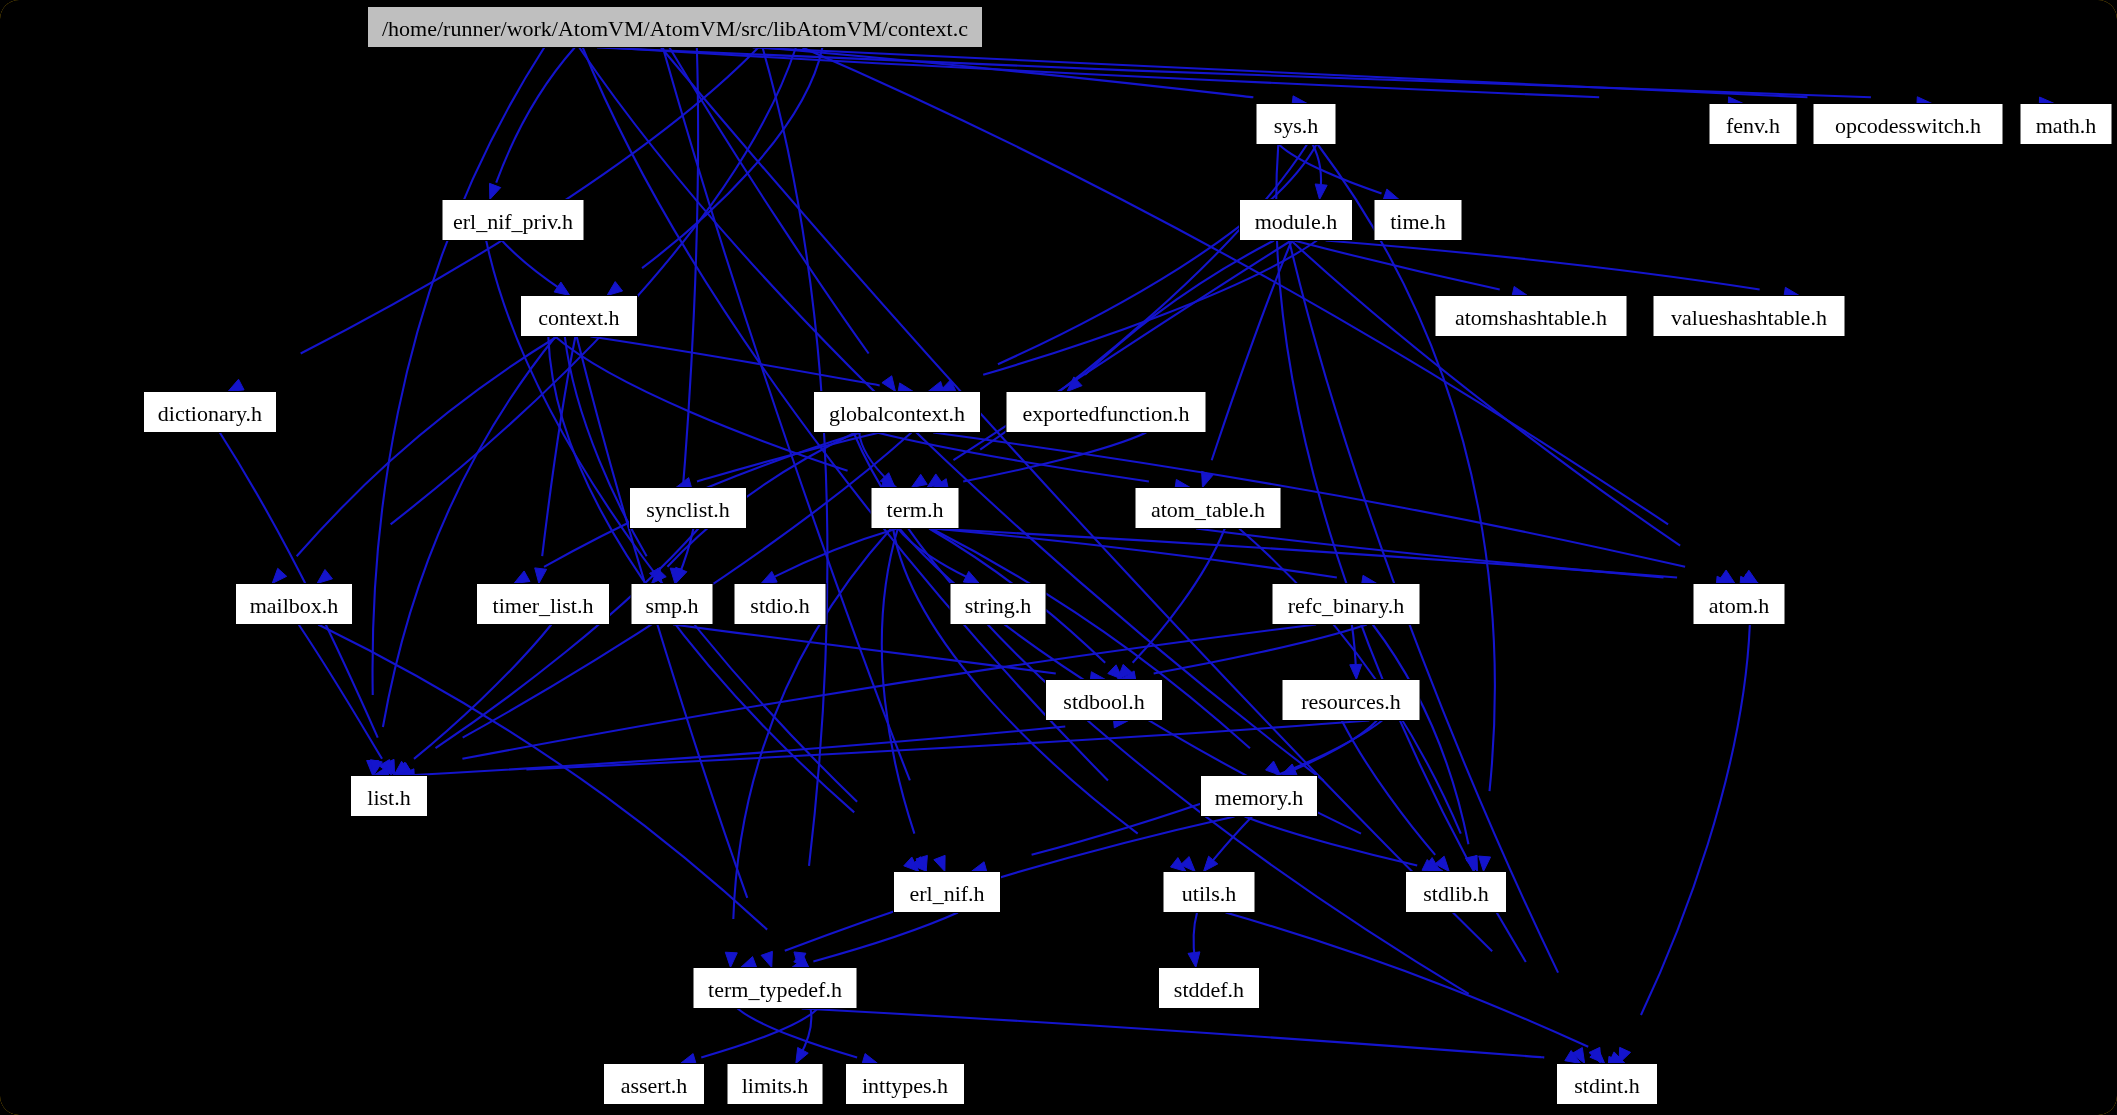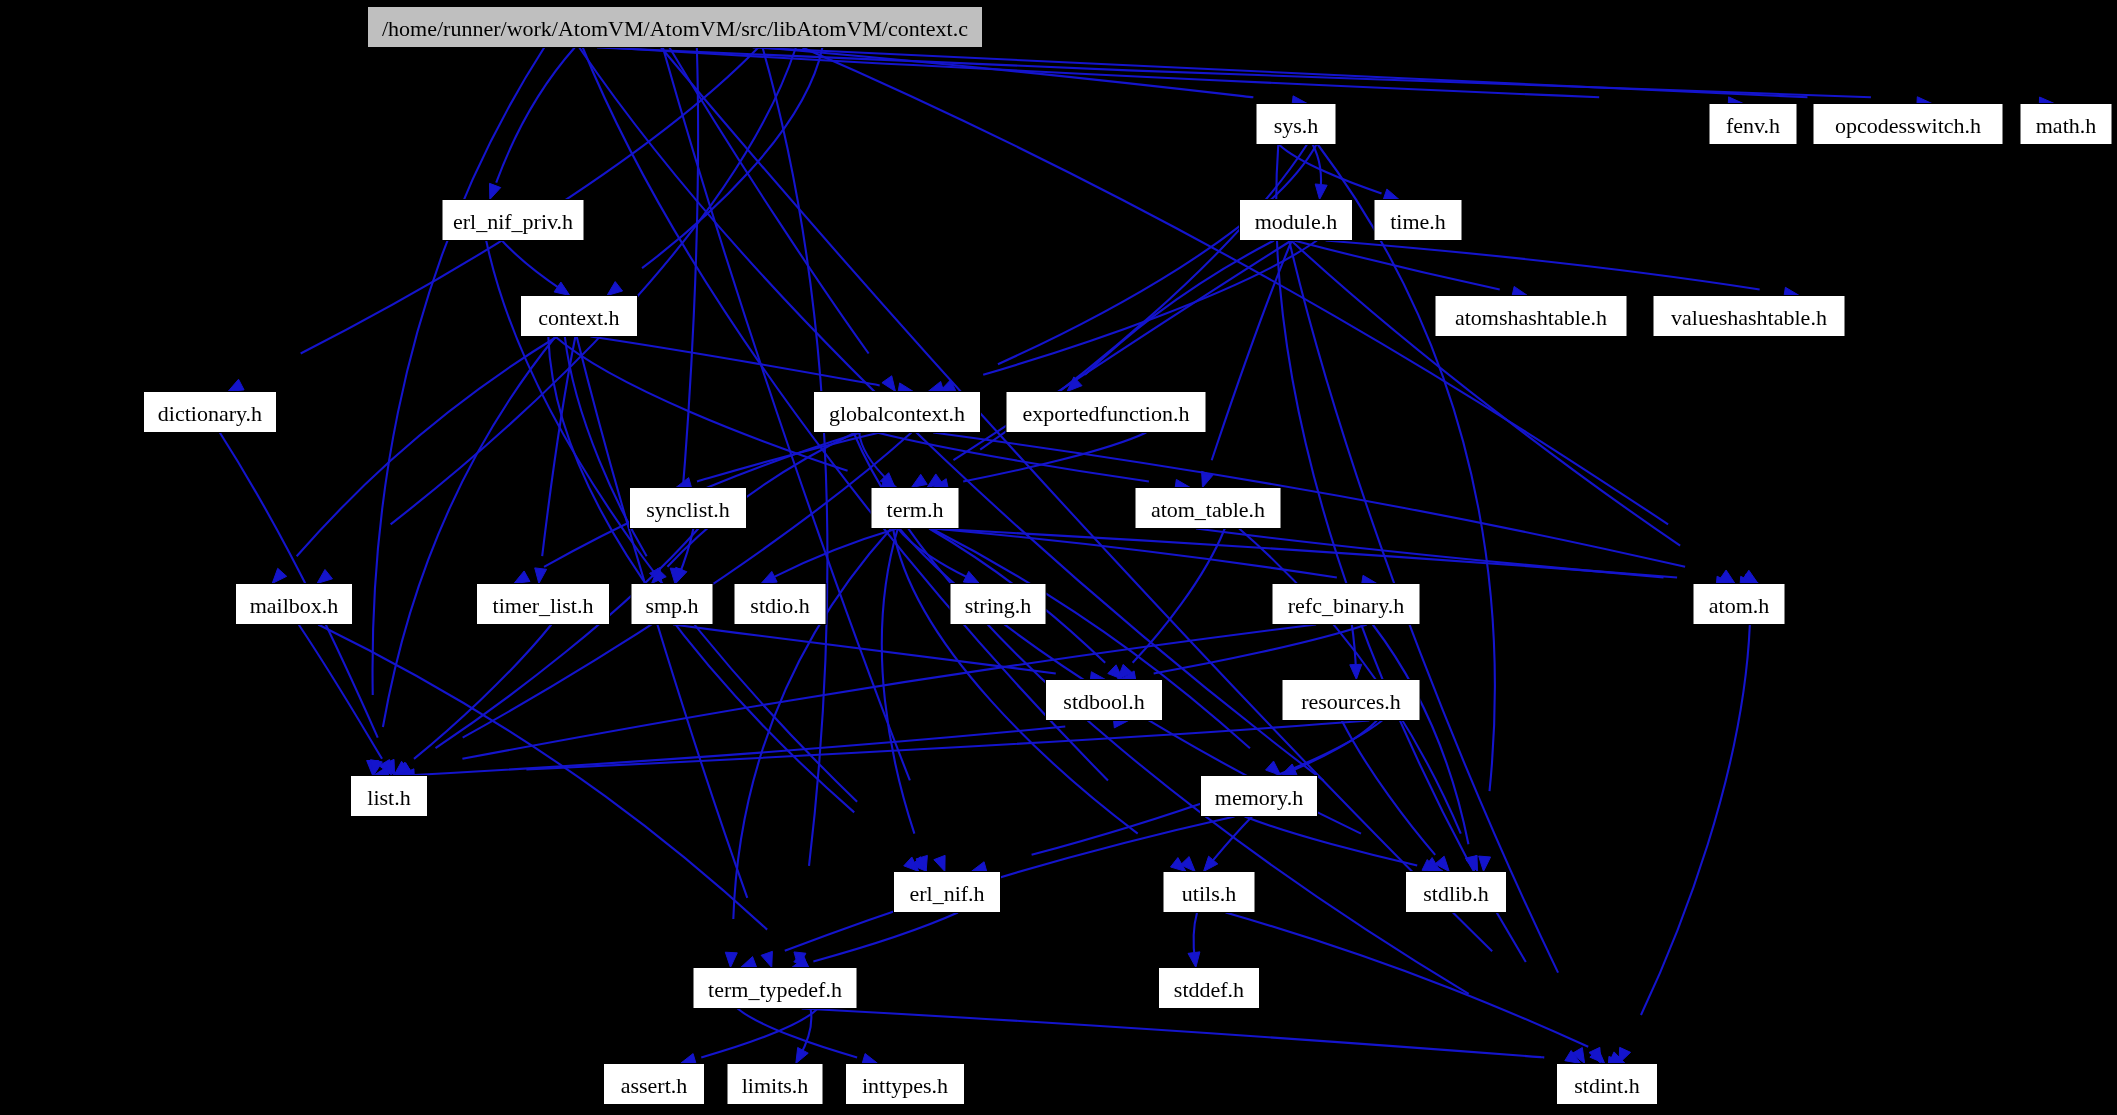--- a/index.html
+++ b/index.html
@@ -8,20 +8,21 @@
     padding: 0;
     background: #000000;
   }
   #graph-root {
     position: relative;
     width: 2117px;
     height: 1115px;
     background: #eab308;
     overflow: hidden;
     font-family: "Liberation Serif", "DejaVu Serif", serif;
+    border-radius: 19px;
   }
   svg#graph-svg {
     position: absolute;
     left: 0;
     top: 0;
     width: 2117px;
     height: 1115px;
     display: block;
   }
   .node-box {

